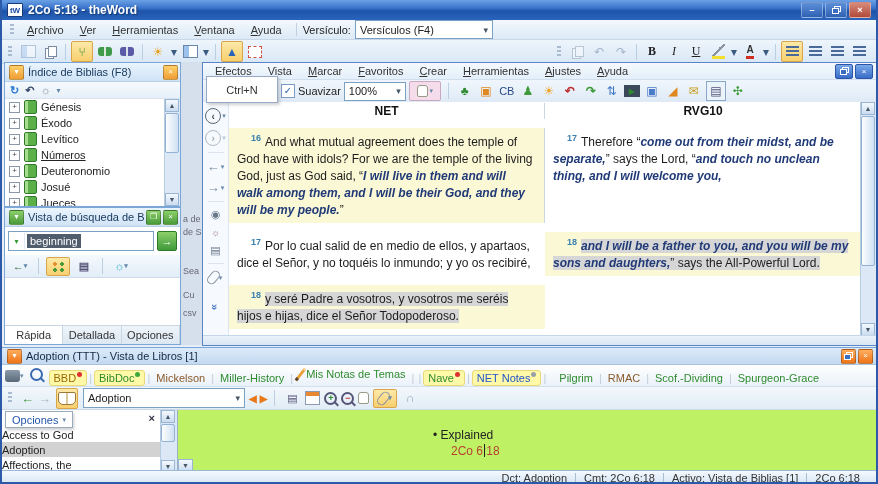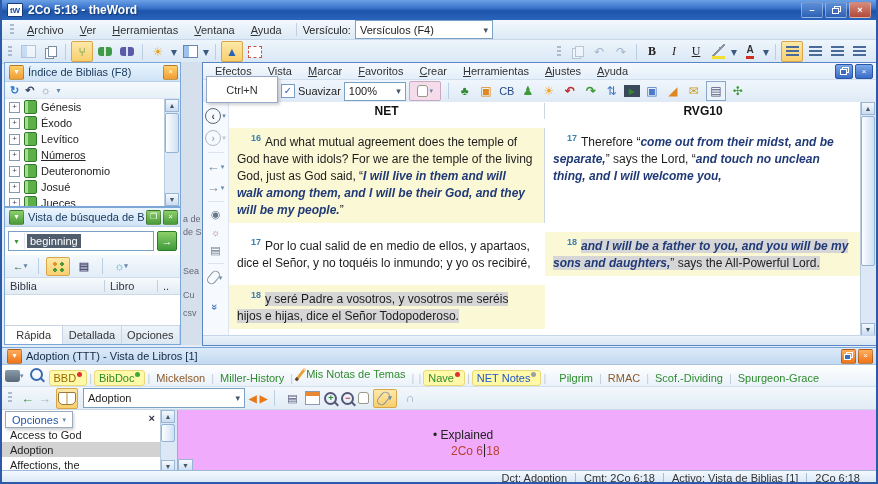--- a/index.html
+++ b/index.html
@@ -182,24 +182,24 @@
   .zoomi{position:relative;width:9px;height:9px;border:2px solid #557;border-radius:50%;font-size:9px;line-height:8px;
     text-align:center;font-weight:bold;}
   .zoomi::after{content:"";position:absolute;width:5px;height:2px;background:#557;right:-4px;bottom:-2px;transform:rotate(45deg);}
   .zoomi.in{color:#2a8a2a;} .zoomi.out{color:#c03030;}
   #bvbody{position:relative;height:63px;background:#fff;}
   #topics{position:absolute;left:0;top:0;bottom:0;width:175px;border-right:1px solid #9ab0c6;background:#fff;overflow:hidden;}
   #optbtn{position:absolute;left:3px;top:1px;height:15px;background:#fff;border:1px solid #9ab;box-shadow:1px 2px 3px rgba(0,0,0,.2);
     display:flex;align-items:center;padding:0 6px;color:#2255aa;z-index:3;}
   #optclose{position:absolute;right:22px;top:2px;color:#334;font-weight:bold;z-index:3;}
   #topic-rows{position:absolute;left:0;top:17px;right:16px;}
-  .trow{height:15px;display:flex;align-items:center;padding-left:8px;color:#222;}
+  .trow{height:15px;display:flex;align-items:center;padding-left:0;color:#222;}
   .trow.selected{background:#d2d2d2;}
   #topics .vscroll{width:16px;}
-  #bkcontent{position:absolute;left:176px;right:0;top:0;bottom:0;background:#f0abfc;}
+  #bkcontent{position:absolute;left:176px;right:0;top:0;bottom:0;background:#bef264;}
   #expl{position:absolute;left:255px;top:18px;font-size:12px;color:#222;}
   #ref{position:absolute;left:273px;top:34px;font-size:12px;color:#b84030;}
   .caret{position:absolute;left:33px;top:0;width:1px;height:13px;background:#222;}
   #bk-dn{position:absolute;right:1px;bottom:1px;width:15px;height:13px;}
   
   #statusbar{position:absolute;left:0;top:470px;width:100%;height:14px;background:linear-gradient(#f4f9fe,#d6e5f4);
     border-top:1px solid #9ab8d8;display:flex;align-items:center;justify-content:flex-end;padding-right:8px;
     box-sizing:border-box;color:#333;}
   .seg{padding:0 8px;}
   .segsep{width:1px;height:10px;background:#a8bed4;}
@@ -375,27 +375,20 @@
         <span class="sbtn active">
             <span class="dots"></span>
           </span>
         <span class="sbtn" style="color:#557">▤</span>
         <span class="tsep"></span>
         <span class="sbtn" style="color:#3ab0c8">
             <span>☼</span>
             <span style="font-size:7px;color:#68a">▾</span>
           </span>
       </div>
-      <div id="colhead">
-        <span class="c" style="flex:1">Biblia</span>
-        <span class="s"></span>
-        <span class="c" style="width:42px">Libro</span>
-        <span class="s"></span>
-        <span class="c" style="width:12px">..</span>
-      </div>
       <div id="sresults"></div>
       <div id="stabs">
         <span class="stab active">Rápida</span>
         <span class="stab">Detallada</span>
         <span class="stab">Opciones</span>
       </div>
     </div>
   </div>
 
   <div id="bg-strip">

